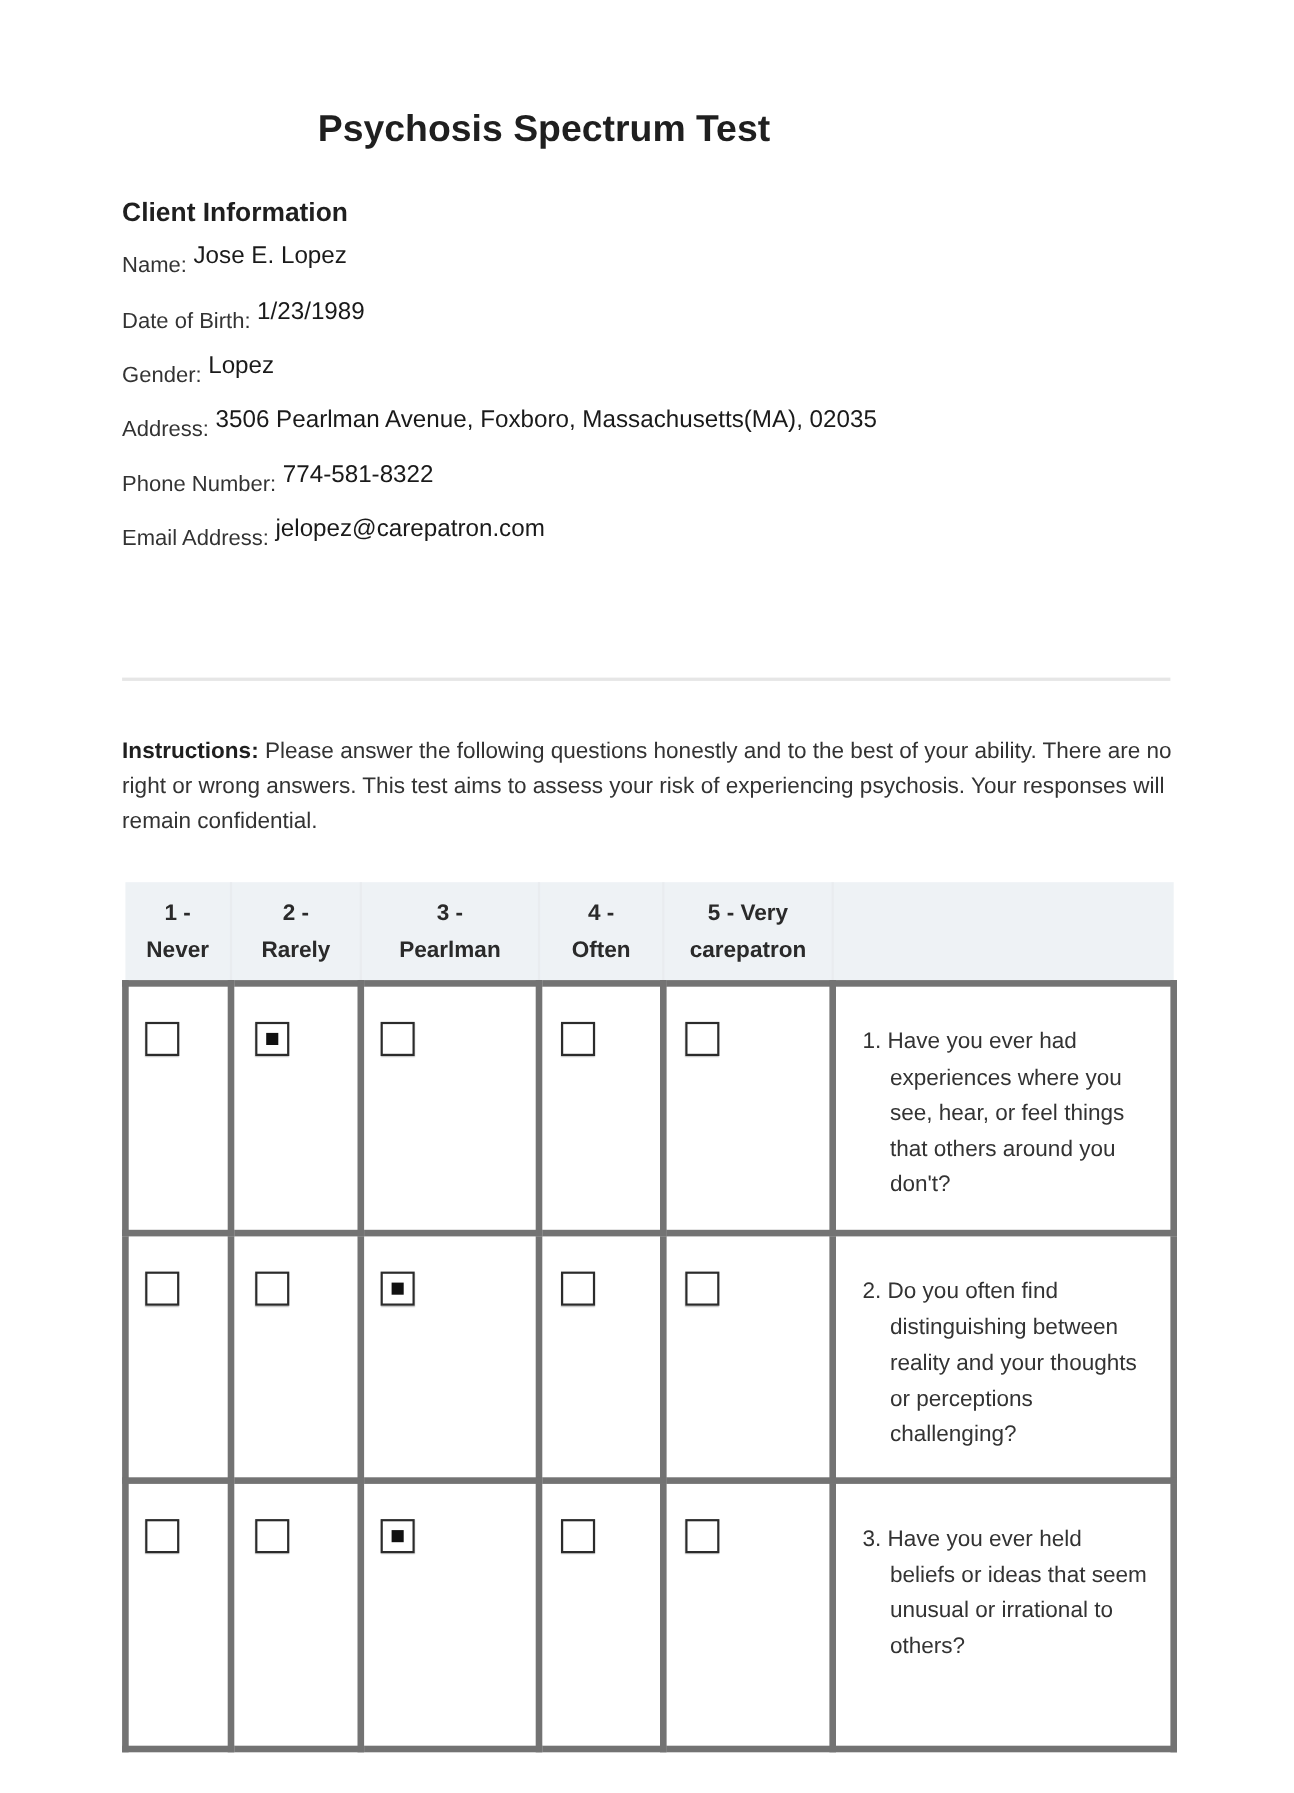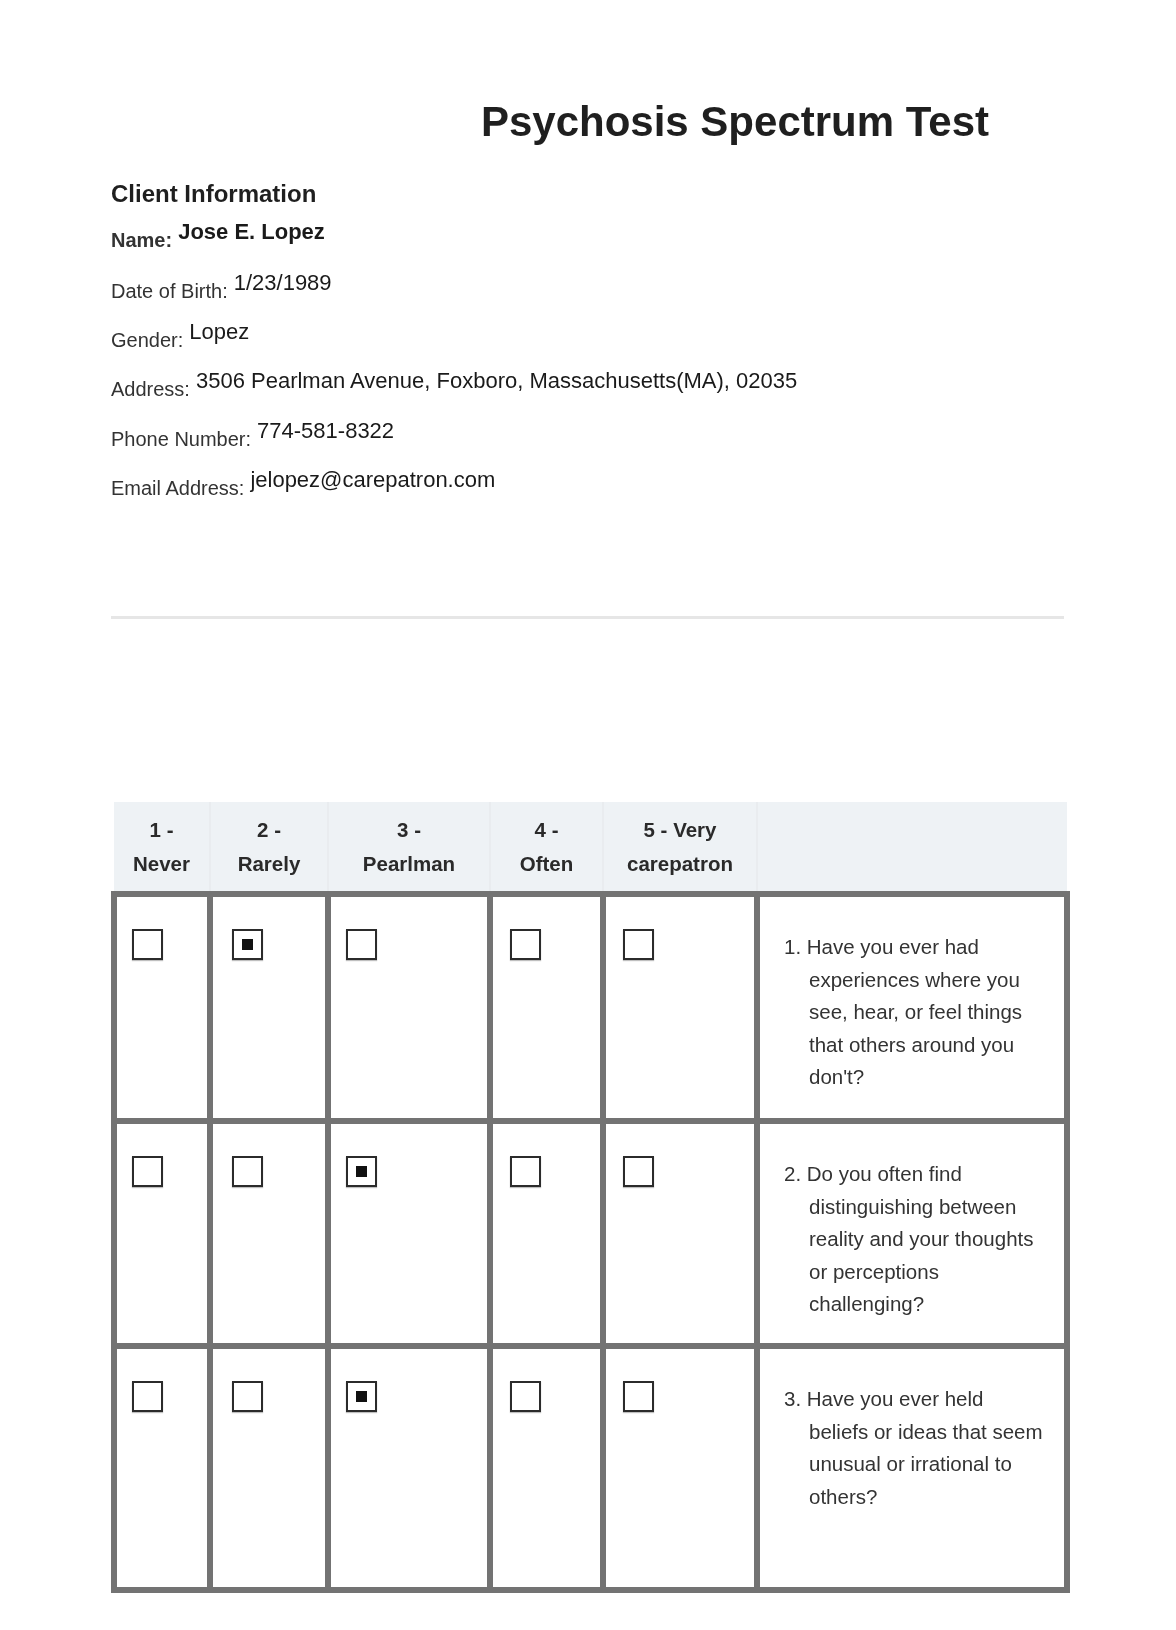--- a/index.html
+++ b/index.html
@@ -1,21 +1,21 @@
 <!DOCTYPE html>
 <html><head>
   <meta charset="utf-8">
   <style>
     * { box-sizing: border-box; margin: 0; padding: 0; }
     html, body { width: 1176px; height: 1630px; background: #ffffff; }
     body { font-family: "Liberation Sans", sans-serif; color: #222222; position: relative; }
     .page { position: absolute; left: 0; top: 0; width: 1176px; height: 1630px; }
     .title {
       position: absolute; left: 0; width: 989px; top: 98px;
-      text-align: right; font-size: 42px; font-weight: bold; color: #1f1f1f;
+      text-align: center; font-size: 34px; font-weight: bold; color: #1f1f1f;
     }
     .section-title {
       position: absolute; left: 111px; top: 180px;
       font-size: 24px; font-weight: bold; color: #1f1f1f;
     }
     .field { position: absolute; left: 111px; white-space: nowrap; }
     .field .lbl { font-size: 20px; color: #333333; vertical-align: baseline; position: relative; top: 5px; }
     .field .val { font-size: 22px; color: #1a1a1a; margin-left: 6px; position: relative; top: -3px; }
     .divider {
       position: absolute; left: 111px; top: 616px; width: 953px; height: 3px;
@@ -55,41 +55,42 @@
     }
   </style>
 </head>
 <body>
 
 <div class="page">
   <h1 class="title">Psychosis Spectrum Test</h1>
 
   <h2 class="section-title">Client Information</h2>
 
-  <div class="field" style="top:222px;font-weight:bold;">
+  <div class="field" style="top:222px;">
     <span class="lbl">Name:</span><span class="val">Jose E. Lopez</span>
   </div>
   <div class="field" style="top:273px;">
     <span class="lbl">Date of Birth:</span><span class="val">1/23/1989</span>
   </div>
   <div class="field" style="top:322px;">
     <span class="lbl">Gender:</span><span class="val">Lopez</span>
   </div>
   <div class="field" style="top:371px;">
     <span class="lbl">Address:</span><span class="val">3506 Pearlman Avenue, Foxboro, Massachusetts(MA), 02035</span>
   </div>
   <div class="field" style="top:421px;">
     <span class="lbl">Phone Number:</span><span class="val">774-581-8322</span>
   </div>
   <div class="field" style="top:470px;">
     <span class="lbl">Email Address:</span><span class="val">jelopez@carepatron.com</span>
   </div>
 
   <div class="divider"></div>
 
+  <p class="instructions"><b>Instructions:</b><span> Please answer the following questions honestly and to the best of your ability. There are no right or wrong answers. This test aims to assess your risk of experiencing psychosis. Your responses will remain confidential.</span></p>
 
   <table class="grid">
     <colgroup>
       <col style="width:96px">
         <col style="width:118px">
         <col style="width:162px">
         <col style="width:113px">
         <col style="width:154px">
         <col style="width:310px">
     </colgroup>

